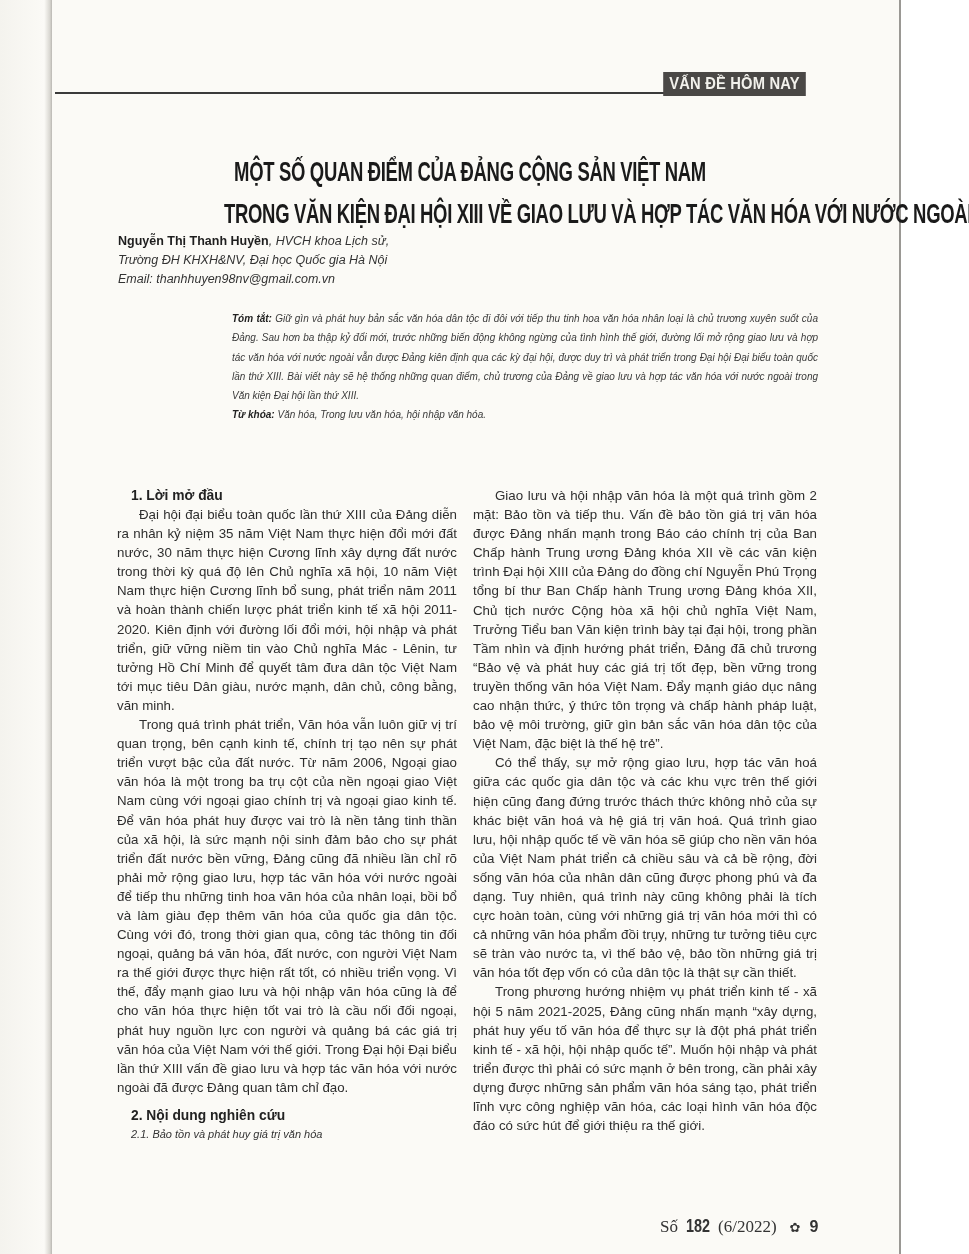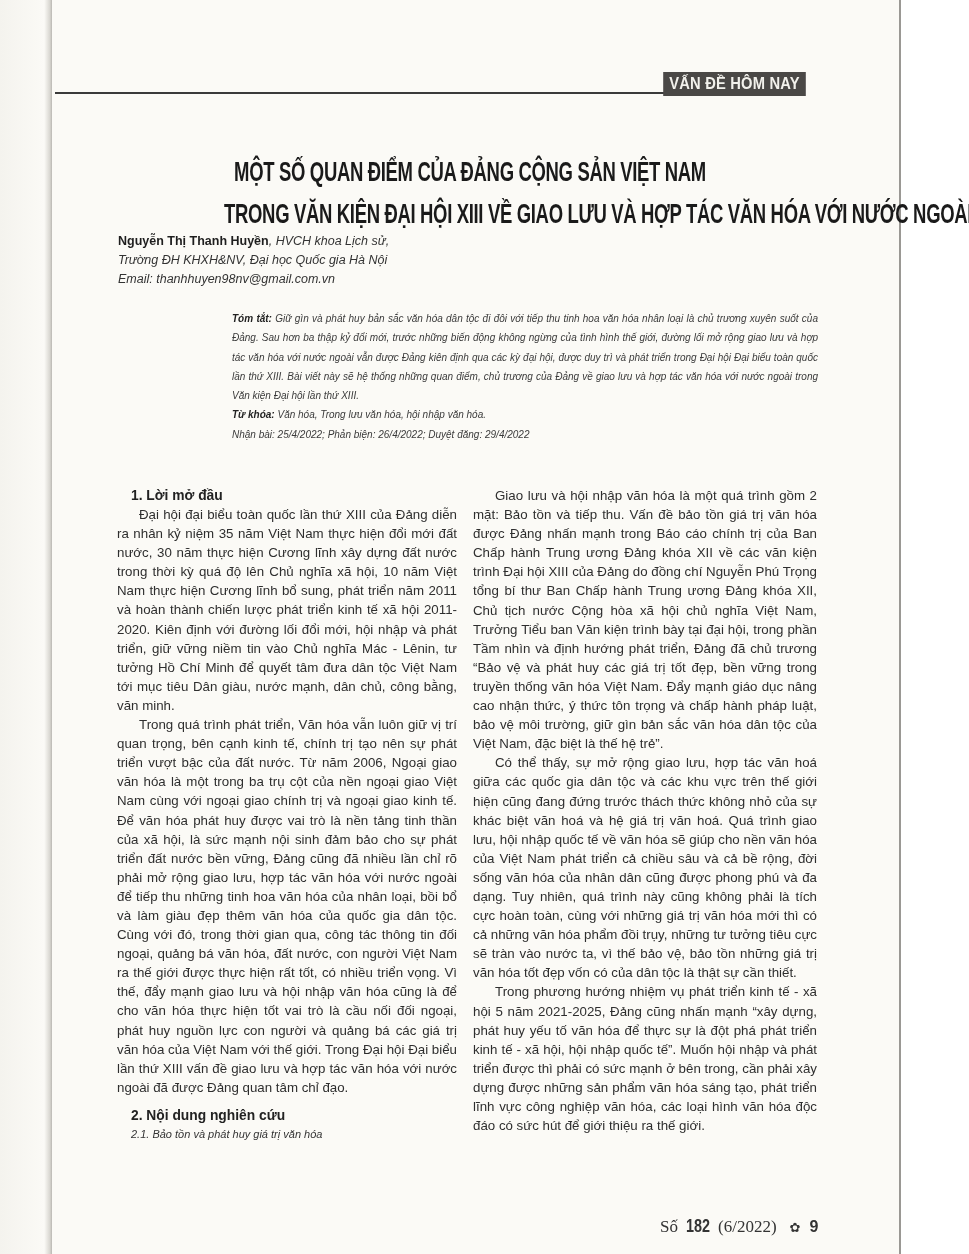--- a/index.html
+++ b/index.html
@@ -94,21 +94,20 @@
   <div>
     <span class="name">Nguyễn Thị Thanh Huyền</span><span class="it">, HVCH khoa Lịch sử,</span>
   </div>
   <div class="it">Trường ĐH KHXH&amp;NV, Đại học Quốc gia Hà Nội</div>
   <div class="it">Email: thanhhuyen98nv@gmail.com.vn</div>
 </div>
 
 <div class="abstract">
   <p><span class="lbl">Tóm tắt:</span><span> Giữ gìn và phát huy bản sắc văn hóa dân tộc đi đôi với tiếp thu tinh hoa văn hóa nhân loại là chủ trương xuyên suốt của Đảng. Sau hơn ba thập kỷ đổi mới, trước những biến động không ngừng của tình hình thế giới, đường lối mở rộng giao lưu và hợp tác văn hóa với nước ngoài vẫn được Đảng kiên định qua các kỳ đại hội, được duy trì và phát triển trong Đại hội Đại biểu toàn quốc lần thứ XIII. Bài viết này sẽ hệ thống những quan điểm, chủ trương của Đảng về giao lưu và hợp tác văn hóa với nước ngoài trong Văn kiện Đại hội lần thứ XIII.</span></p>
   <p><span class="lbl">Từ khóa:</span><span> Văn hóa, Trong lưu văn hóa, hội nhập văn hóa.</span></p>
-  <p>Nhận bài: 25/4/2022; Phản biện: 26/4/2022; Duyệt đăng: 29/4/2022</p>
 </div>
 
 <div class="col col-left">
   <h2>1. Lời mở đầu</h2>
   <p>Đại hội đại biểu toàn quốc lần thứ XIII của Đảng diễn ra nhân kỷ niệm 35 năm Việt Nam thực hiện đổi mới đất nước, 30 năm thực hiện Cương lĩnh xây dựng đất nước trong thời kỳ quá độ lên Chủ nghĩa xã hội, 10 năm Việt Nam thực hiện Cương lĩnh bổ sung, phát triển năm 2011 và hoàn thành chiến lược phát triển kinh tế xã hội 2011-2020. Kiên định với đường lối đổi mới, hội nhập và phát triển, giữ vững niềm tin vào Chủ nghĩa Mác - Lênin, tư tưởng Hồ Chí Minh để quyết tâm đưa dân tộc Việt Nam tới mục tiêu Dân giàu, nước mạnh, dân chủ, công bằng, văn minh.</p>
   <p>Trong quá trình phát triển, Văn hóa vẫn luôn giữ vị trí quan trọng, bên cạnh kinh tế, chính trị tạo nên sự phát triển vượt bậc của đất nước. Từ năm 2006, Ngoại giao văn hóa là một trong ba trụ cột của nền ngoại giao Việt Nam cùng với ngoại giao chính trị và ngoại giao kinh tế. Để văn hóa phát huy được vai trò là nền tảng tinh thần của xã hội, là sức mạnh nội sinh đảm bảo cho sự phát triển đất nước bền vững, Đảng cũng đã nhiều lần chỉ rõ phải mở rộng giao lưu, hợp tác văn hóa với nước ngoài để tiếp thu những tinh hoa văn hóa của nhân loại, bồi bổ và làm giàu đẹp thêm văn hóa của quốc gia dân tộc. Cùng với đó, trong thời gian qua, công tác thông tin đối ngoại, quảng bá văn hóa, đất nước, con người Việt Nam ra thế giới được thực hiện rất tốt, có nhiều triển vọng. Vì thế, đẩy mạnh giao lưu và hội nhập văn hóa cũng là để cho văn hóa thực hiện tốt vai trò là cầu nối đối ngoại, phát huy nguồn lực con người và quảng bá các giá trị văn hóa của Việt Nam với thế giới. Trong Đại hội Đại biểu lần thứ XIII vấn đề giao lưu và hợp tác văn hóa với nước ngoài đã được Đảng quan tâm chỉ đạo.</p>
   <div class="gap"></div>
   <h2>2. Nội dung nghiên cứu</h2>
   <h3>2.1. Bảo tồn và phát huy giá trị văn hóa</h3>
 </div>

